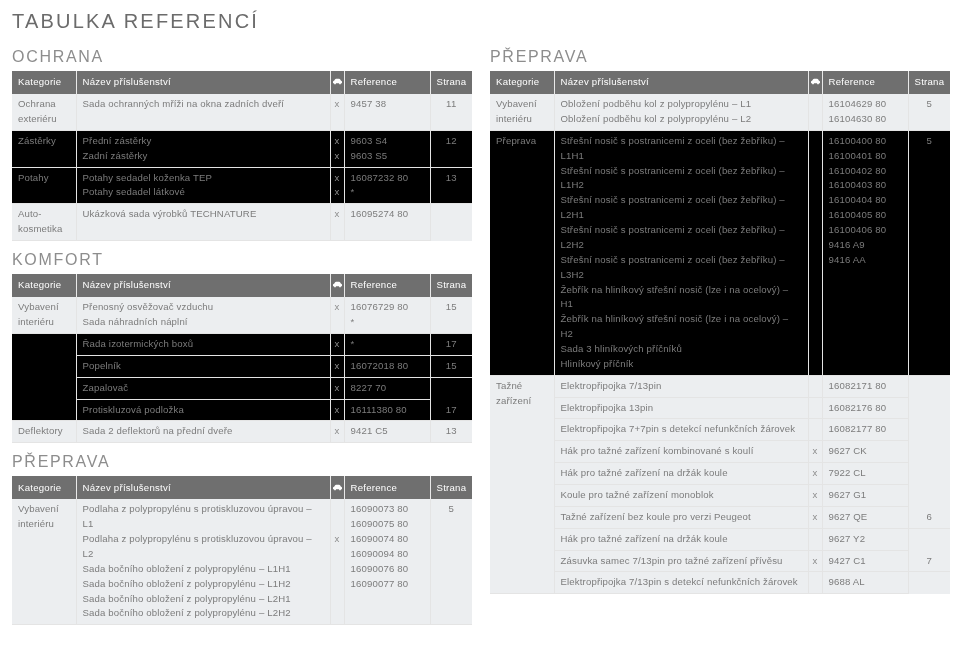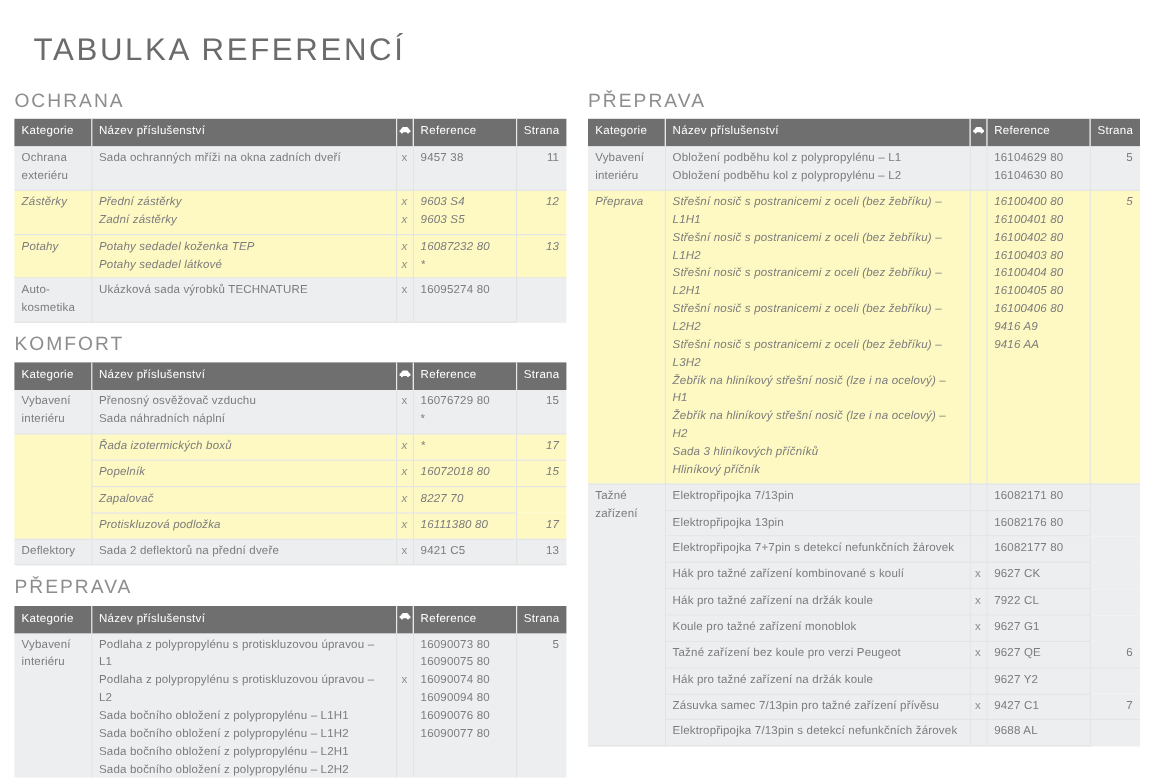--- a/index.html
+++ b/index.html
@@ -8,22 +8,22 @@
     background:#ffffff;
     font-family:"Liberation Sans","DejaVu Sans",sans-serif;
     color:#6e6e6e;
     overflow:hidden;
   }
   .page{position:relative;width:960px;height:648px;box-sizing:border-box;padding:0 12px;}
 
   
   .masthead{padding:8px 0 0 0;}
   h1.doc-title{
-    margin:16px;
-    font-size:26px;
+    margin:0;
+    font-size:20px;
     font-weight:400;
     letter-spacing:2.2px;
     color:#6b6b6b;
     line-height:1.35;
   }
   .intro{
     display:flex;
     margin-top:14px;
     gap:12px;
   }
@@ -84,26 +84,26 @@
   table.acc td{
     padding:3px 6px;
     vertical-align:top;
     border-right:1px solid #e4e4e4;
     border-bottom:1px solid #e4e4e4;
     color:#7c7c7c;
     background:#eceef0;
     letter-spacing:.15px;
   }
   table.acc td:last-child{border-right:none;}
-  table.acc tr.band-b td{background:#fef9c3;font-style:italic;}
+  table.acc tr.band-b td{background:#000000;}
   table.acc td.c-cat{width:64px;}
   table.acc td.c-name{width:auto;}
   table.acc td.c-mark{width:14px;text-align:center;padding-left:0;padding-right:0;color:#8d8d8d;}
   table.acc td.c-ref{width:84px;}
-  table.acc td.c-page{width:42px;text-align:right;color:#7c7c7c;}
+  table.acc td.c-page{width:42px;text-align:center;color:#7c7c7c;}
   table.acc td.c-page.blank{border-bottom-color:transparent;}
   col.c-cat{width:64px}col.c-mark{width:14px}col.c-ref{width:86px}col.c-page{width:42px}
 
   
   .car-icon{display:inline-block;vertical-align:middle;}
 </style>
 </head>
 <body>
 
 <div class="page">

